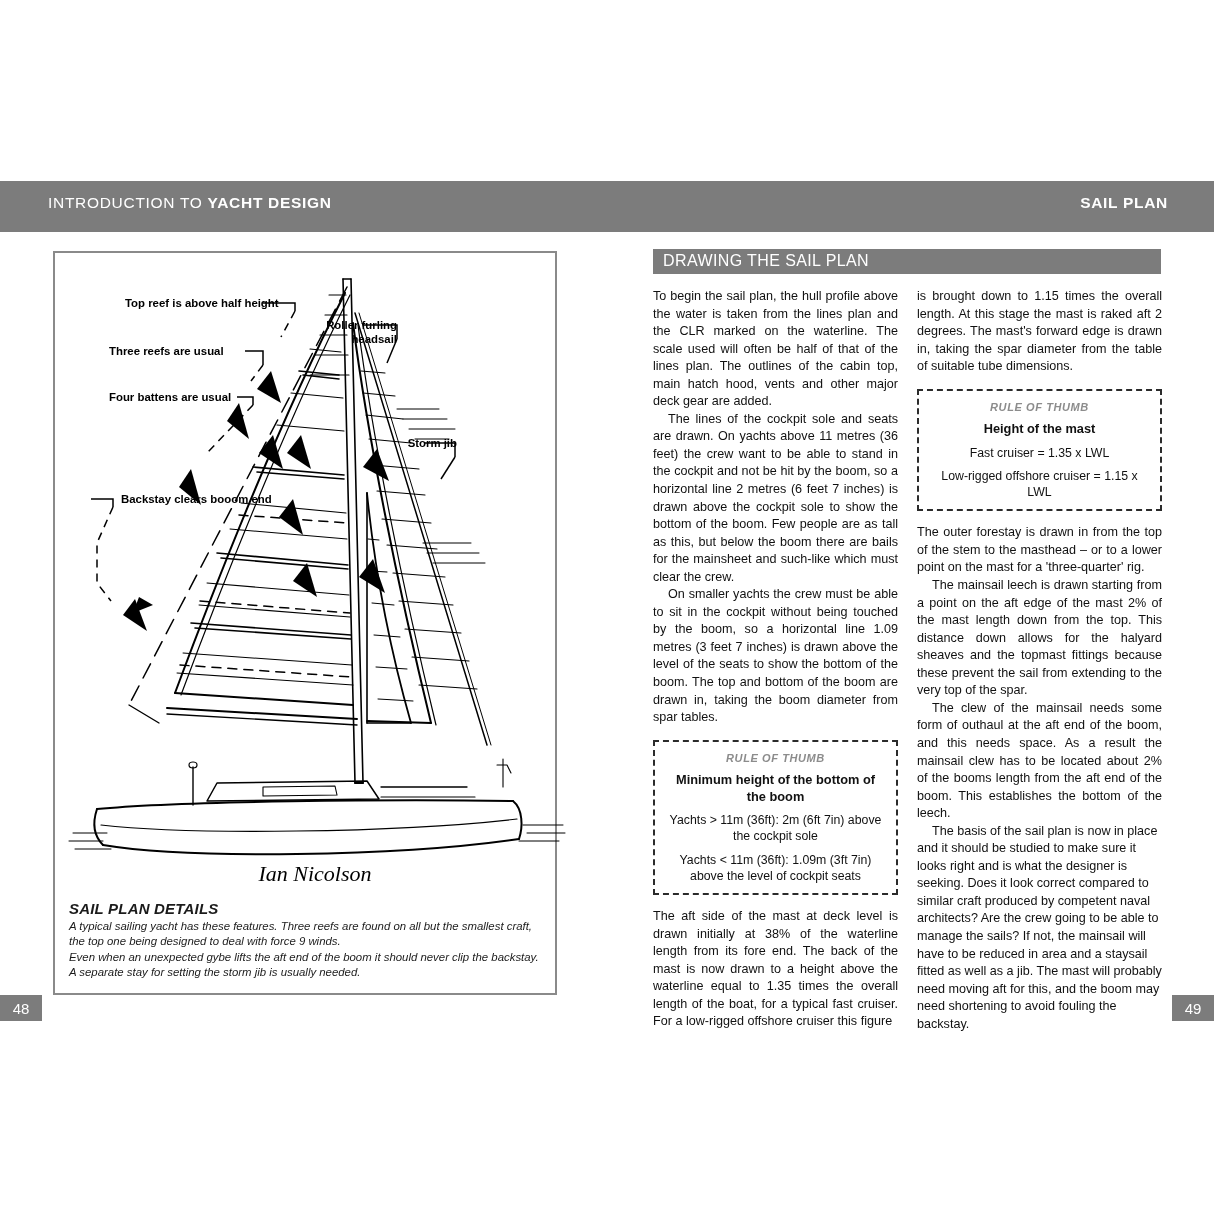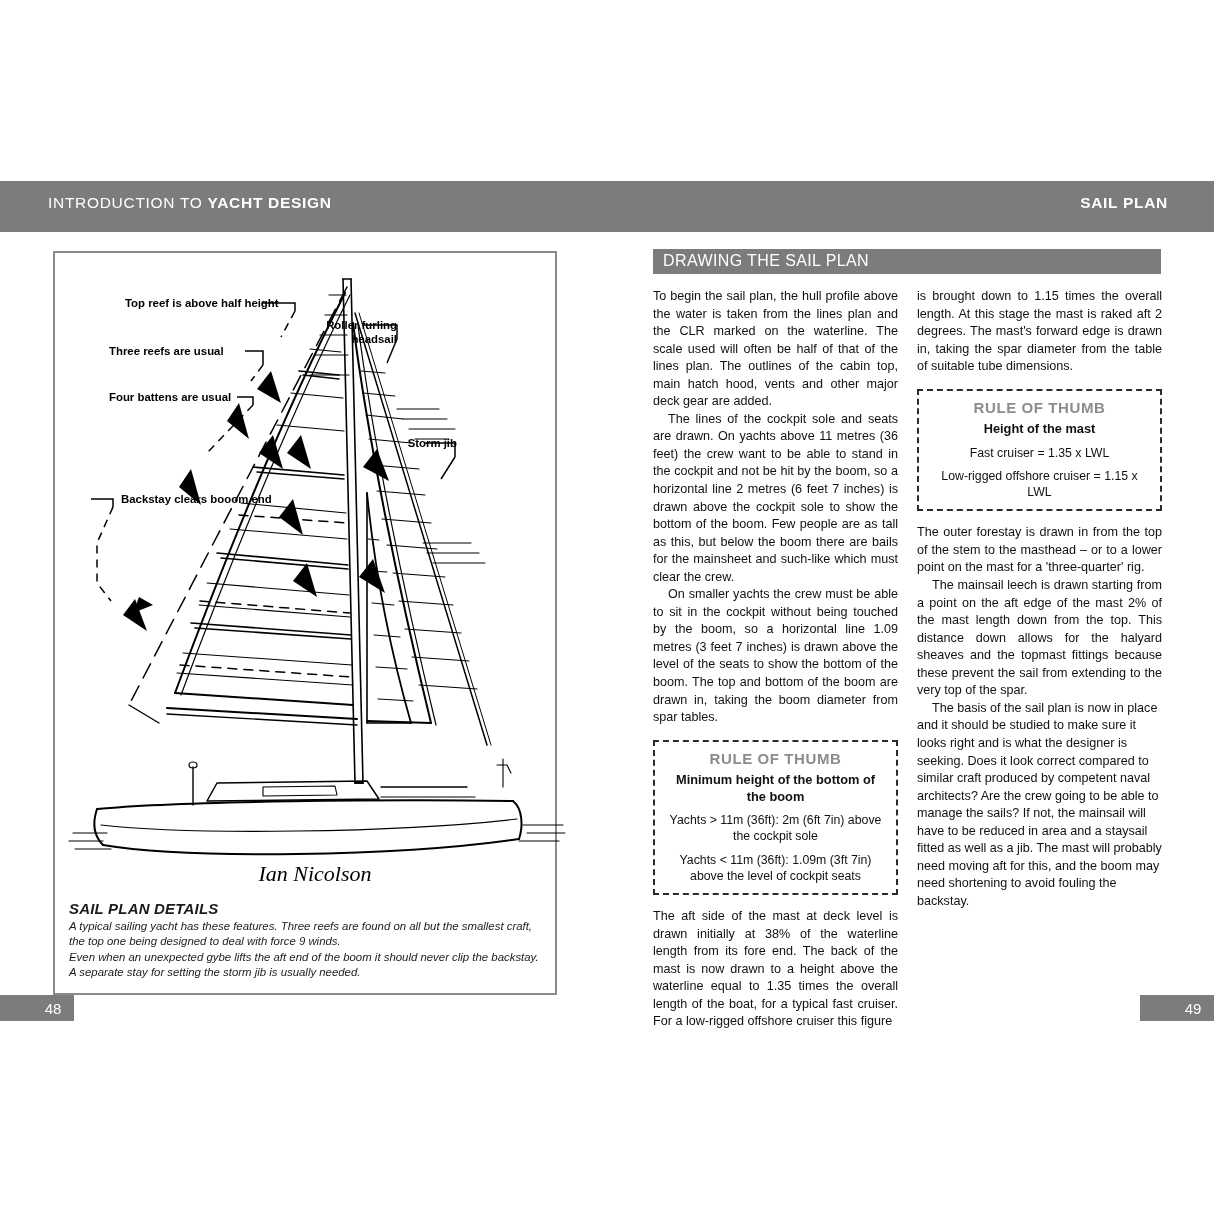--- a/index.html
+++ b/index.html
@@ -25,21 +25,21 @@
   .header-right{
     position:absolute;right:46px;top:13px;
     font-size:15.5px;letter-spacing:.7px;color:#ffffff;font-weight:700;
     white-space:nowrap;
   }
 
   
   .pagenum{
     position:absolute;top:995px;height:26px;width:42px;
     background:#7c7c7c;color:#fff;font-size:15px;
-    display:flex;align-items:center;justify-content:center;padding-left:32px;
+    display:flex;align-items:center;justify-content:center;
   }
   .pagenum.left{left:0px;}
   .pagenum.right{right:0px;}
 
   
   .figure-box{
     position:absolute;left:53px;top:251px;width:504px;height:744px;
     border:2px solid #8a8a8a;background:#fff;box-sizing:border-box;
   }
   .drawing{position:absolute;left:0;top:0;width:500px;height:640px;margin-left:12px;}
@@ -80,22 +80,22 @@
 
   
   .rot{
     border:2px dashed #2b2b2b;
     box-sizing:border-box;
     padding:8px 10px 9px 10px;
     margin:13px 0 13px 0;
     text-align:center;
   }
   .rot .rot-kicker{
-    font-weight:700;color:#8c8c8c;
-    font-size:15px;letter-spacing:.6px;margin-bottom:5px;
+    font-style:italic;font-weight:700;color:#8c8c8c;
+    font-size:11px;letter-spacing:.6px;margin-bottom:5px;
   }
   .rot .rot-title{
     font-weight:700;color:#111;font-size:12.8px;line-height:16.5px;
     margin-bottom:7px;
   }
   .rot .rot-line{
     font-size:12.3px;line-height:16.2px;color:#111;margin-bottom:7px;
   }
   .rot .rot-line:last-child{margin-bottom:0;}
 </style>
@@ -326,16 +326,17 @@
 
     <div class="rot">
       <div class="rot-kicker">RULE OF THUMB</div>
       <div class="rot-title">Height of the mast</div>
       <div class="rot-line">Fast cruiser = 1.35 x LWL</div>
       <div class="rot-line">Low-rigged offshore cruiser = 1.15 x LWL</div>
     </div>
 
     <p>The outer forestay is drawn in from the top of the stem to the masthead – or to a lower point on the mast for a 'three-quarter' rig.</p>
     <p class="indent">The mainsail leech is drawn starting from a point on the aft edge of the mast 2% of the mast length down from the top. This distance down allows for the halyard sheaves and the topmast fittings because these prevent the sail from extending to the very top of the spar.</p>
+    <p class="indent">The clew of the mainsail needs some form of outhaul at the aft end of the boom, and this needs space. As a result the mainsail clew has to be located about 2% of the booms length from the aft end of the boom. This establishes the bottom of the leech.</p>
     <p class="indent last">The basis of the sail plan is now in place and it should be studied to make sure it looks right and is what the designer is seeking. Does it look correct compared to similar craft produced by competent naval architects?  Are the crew going to be able to manage the sails? If not, the mainsail will have to be reduced in area and a staysail fitted as well as a jib. The mast will probably need moving aft for this, and the boom may need shortening to avoid fouling the backstay.</p>
   </div>
 
 </div>
 
 </body></html>

